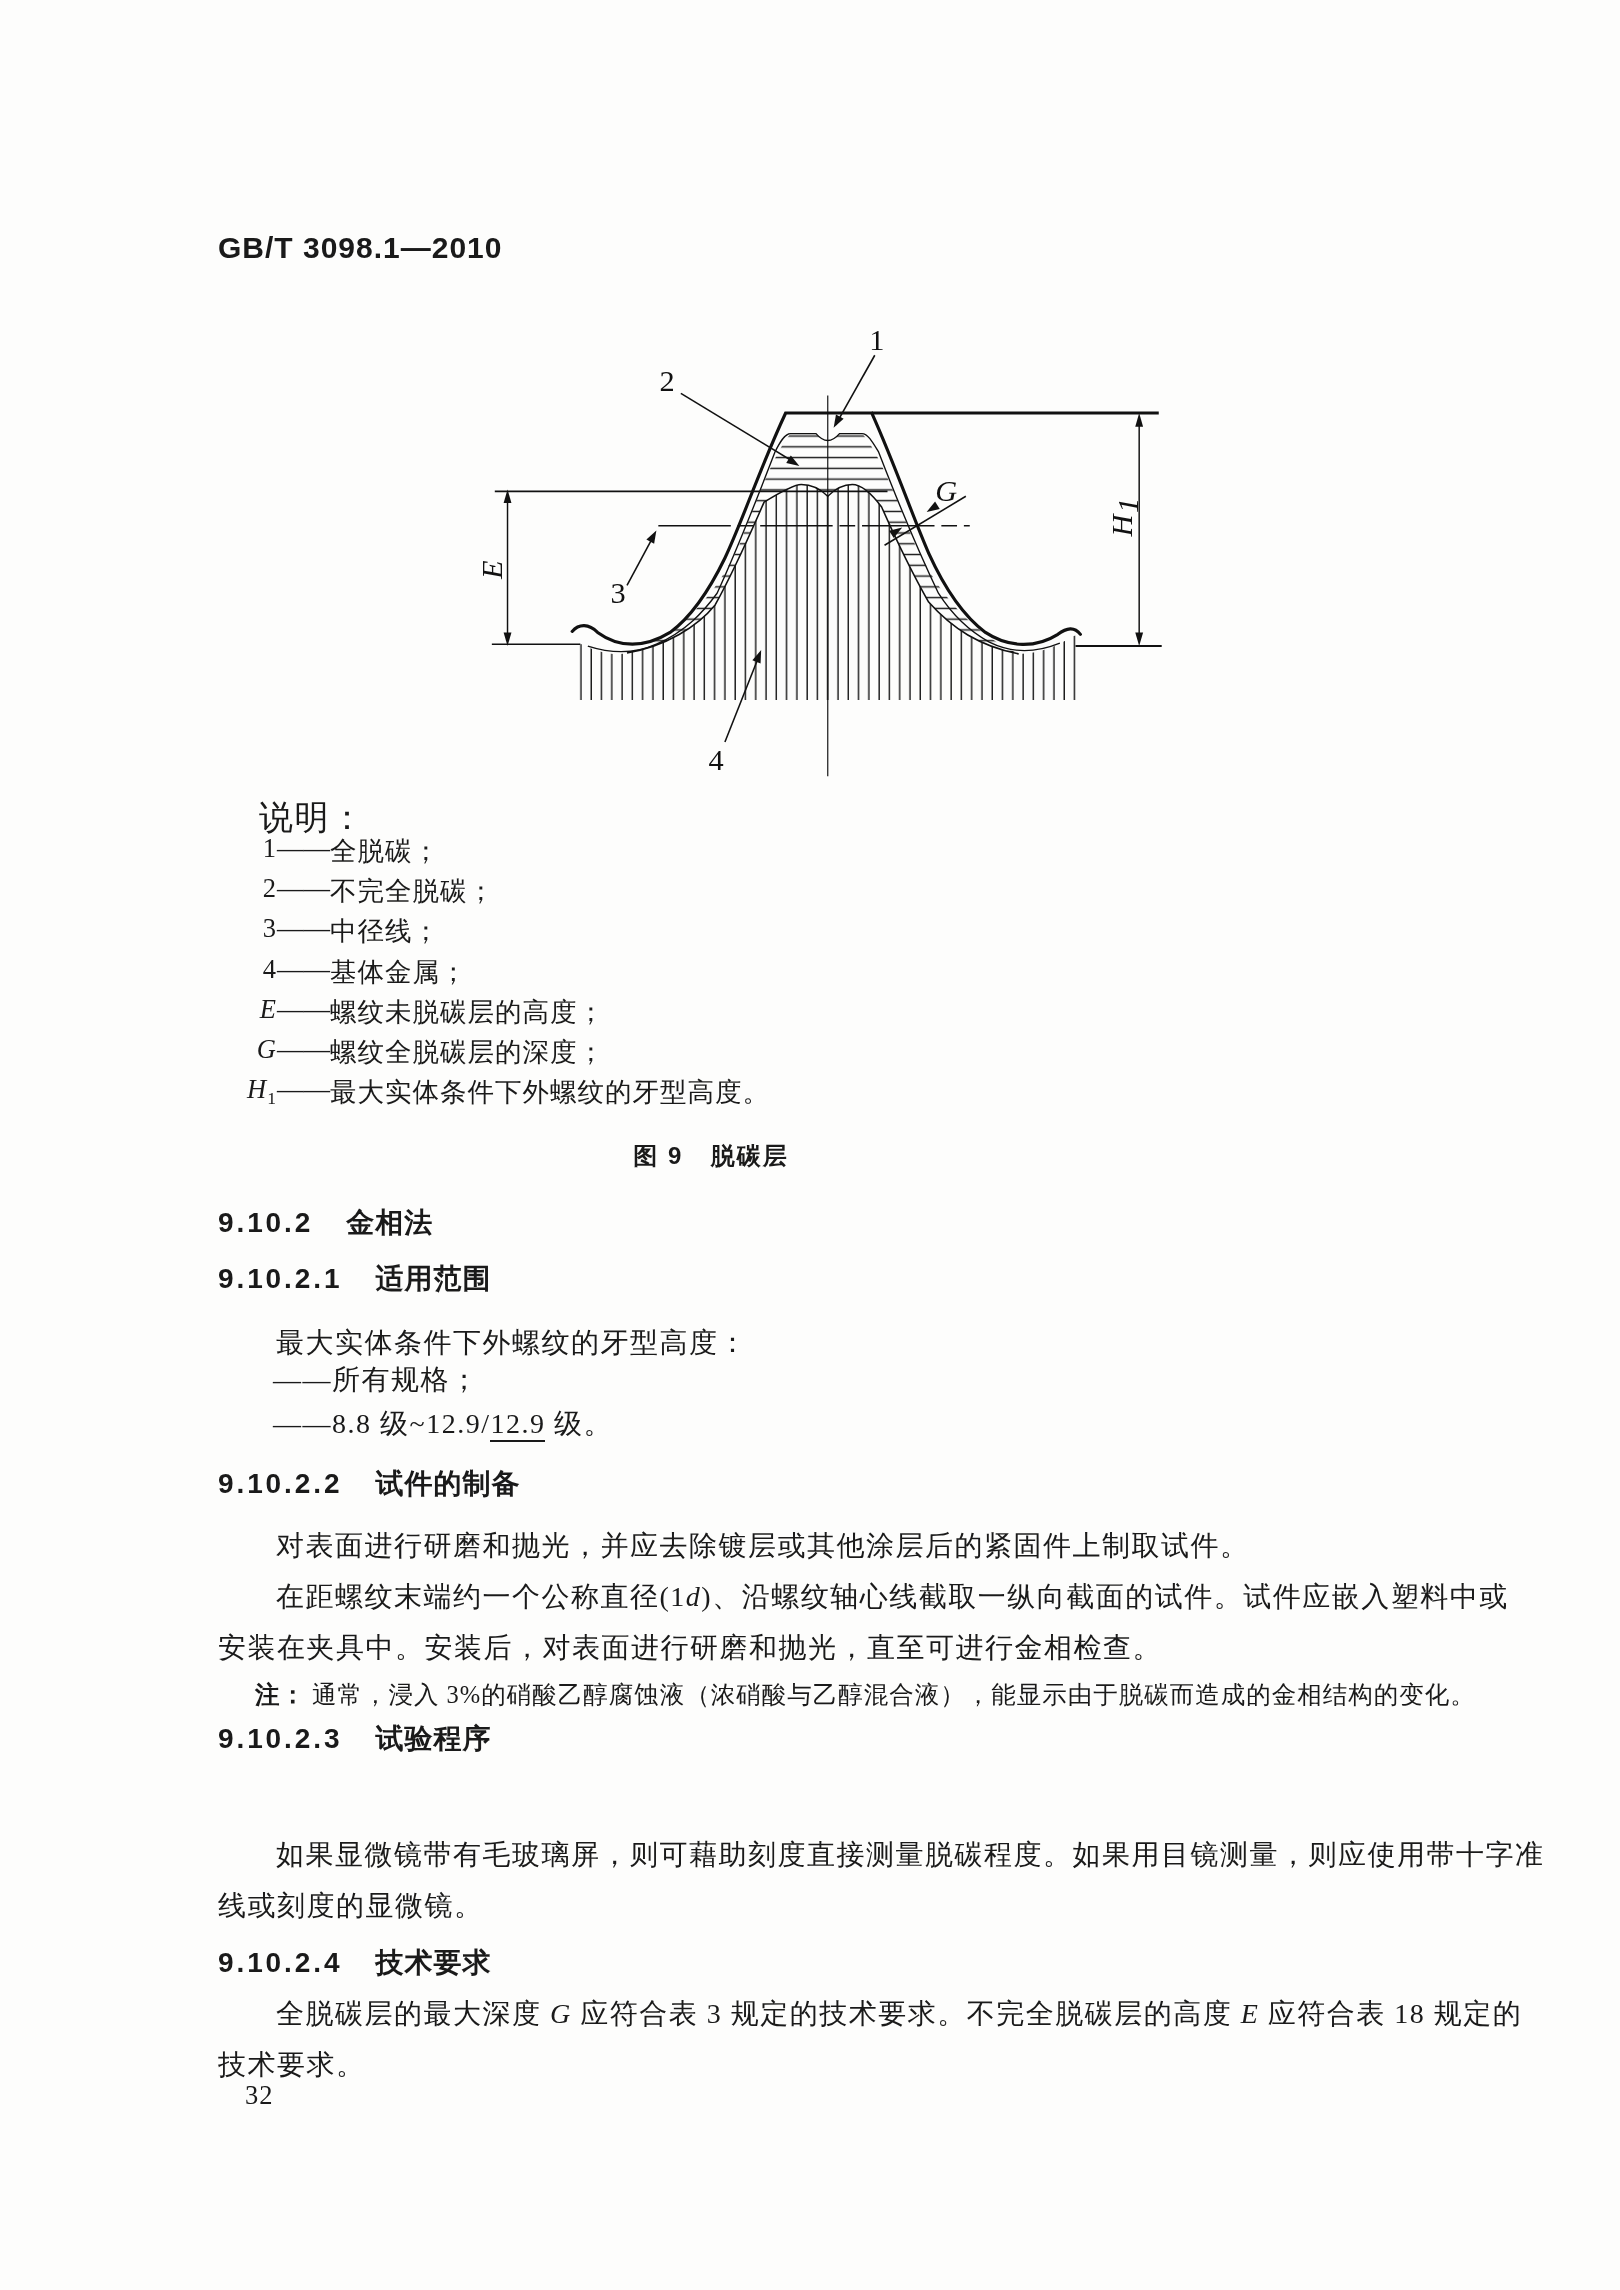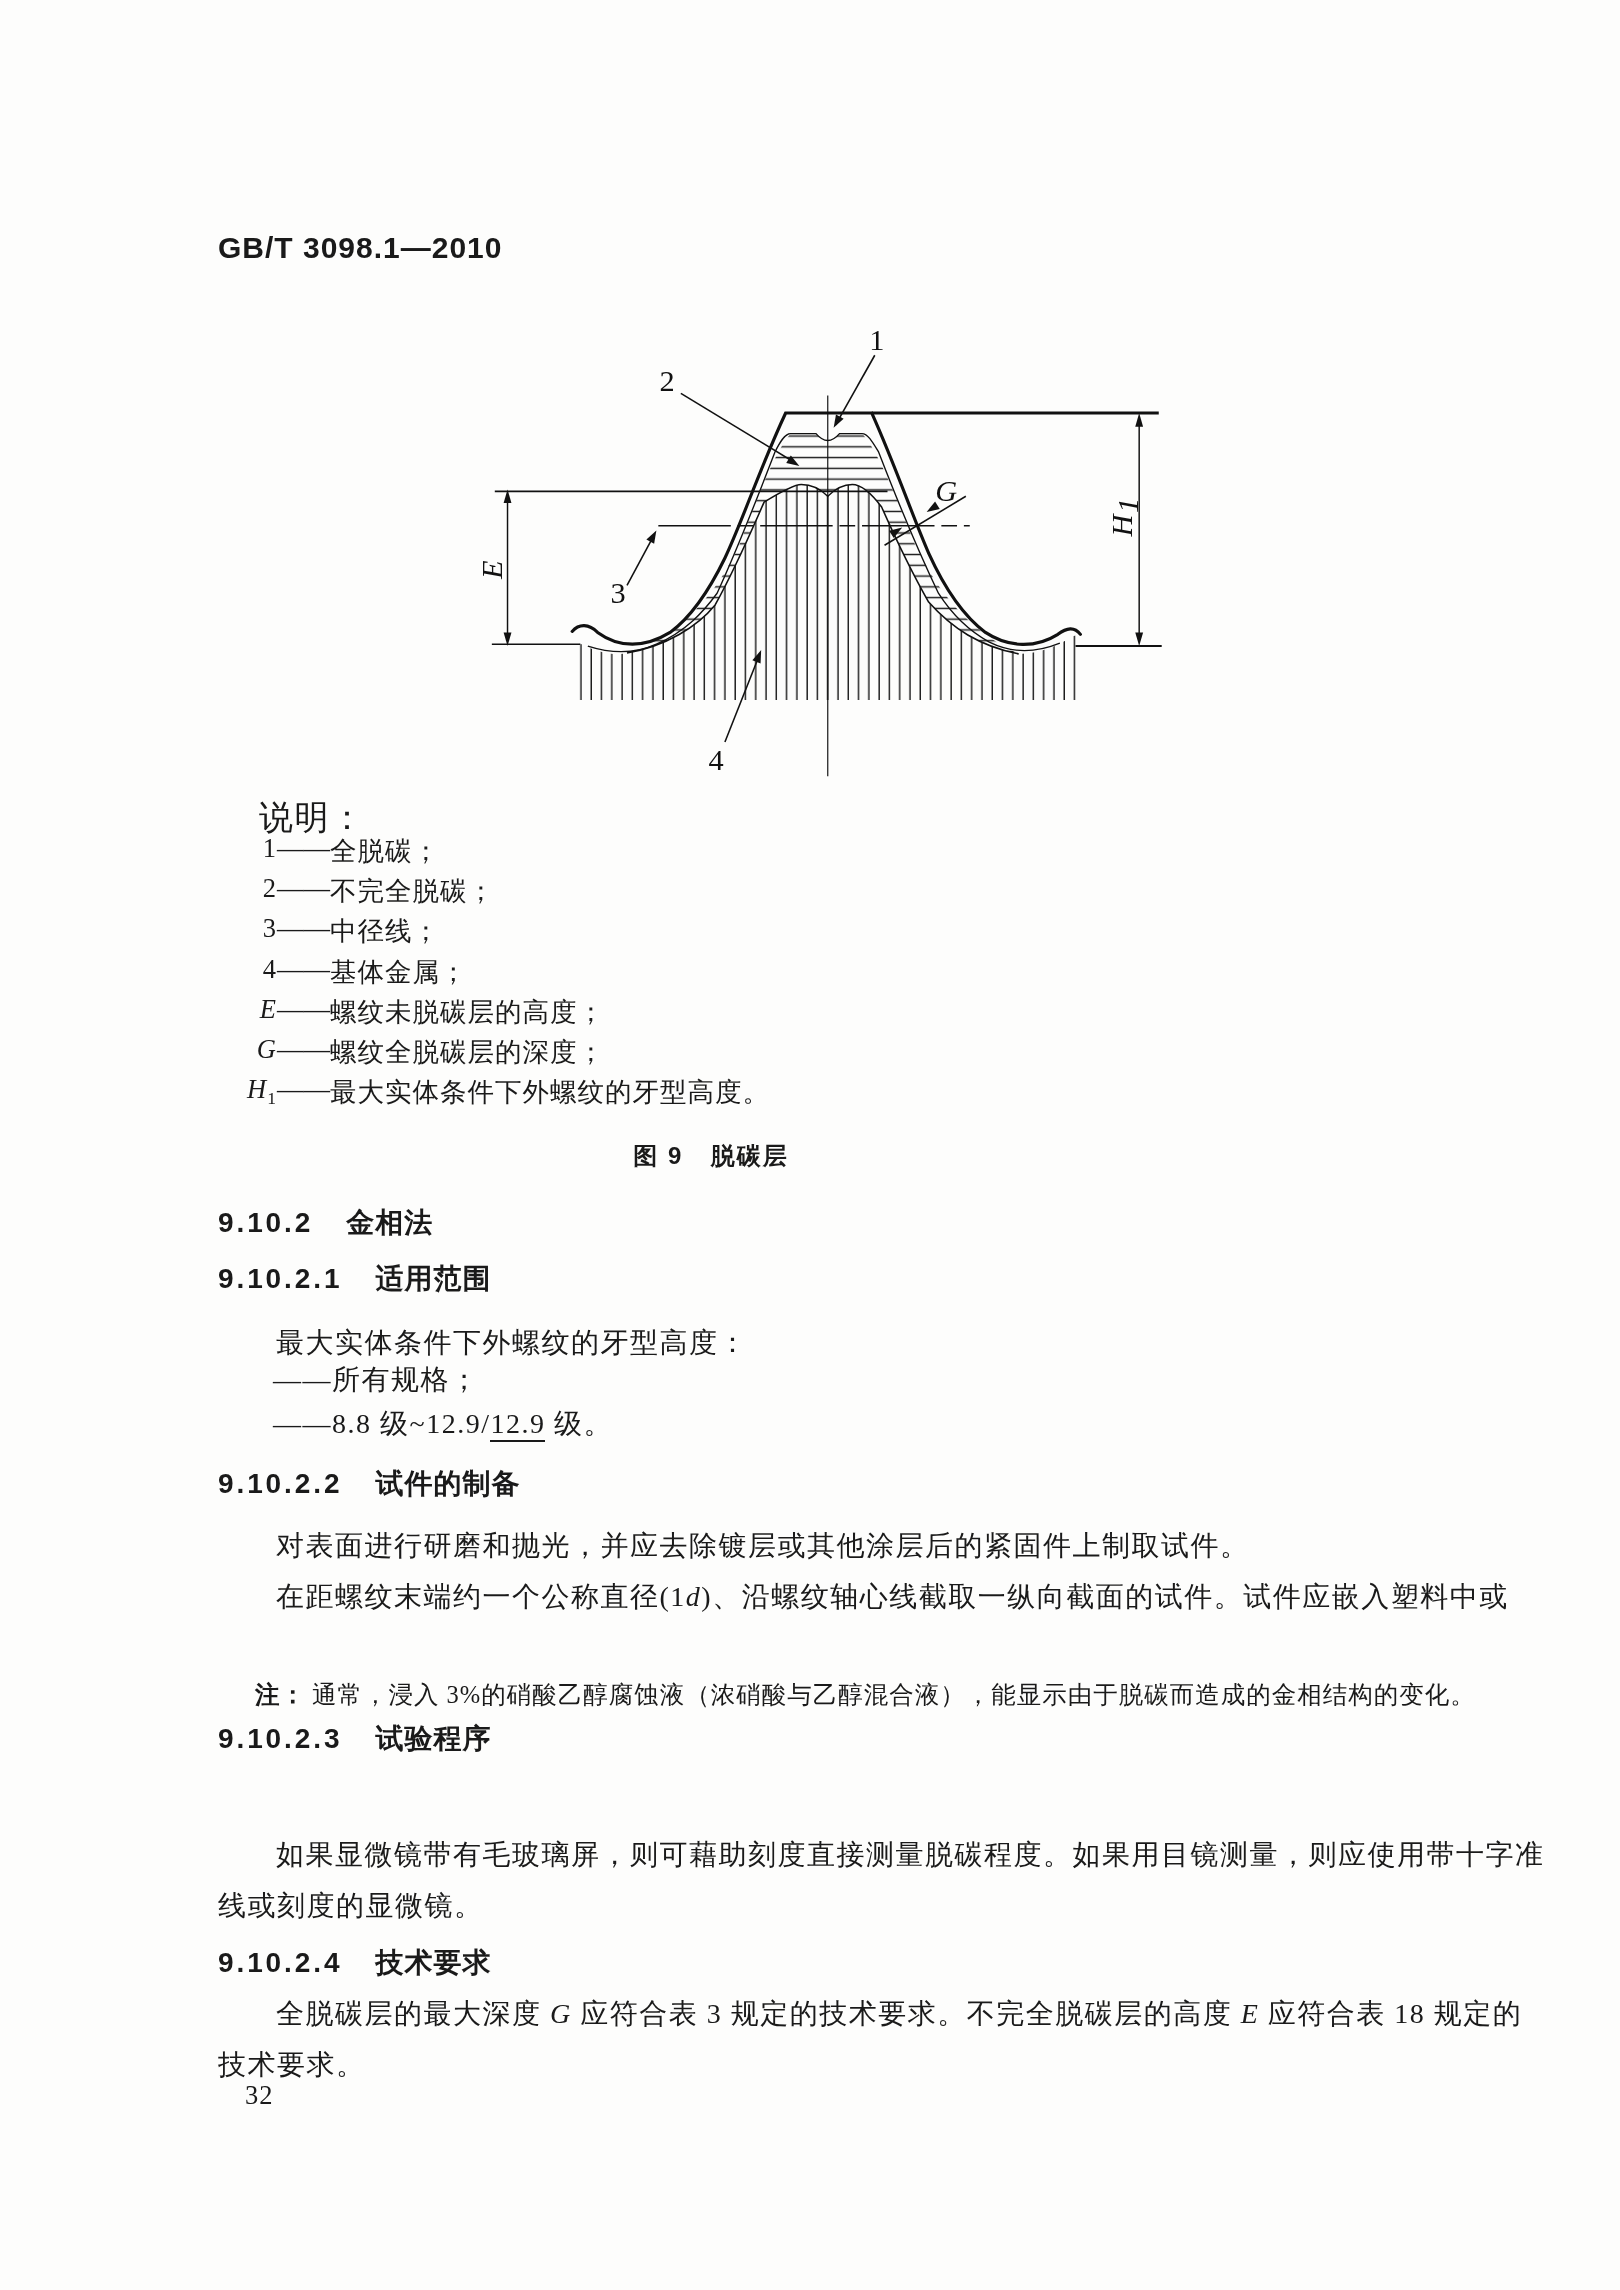--- a/index.html
+++ b/index.html
@@ -179,20 +179,21 @@
     <span>——8.8 级~12.9/</span><span class="u">12.9</span><span> 级。</span>
   </div>
 
   <div class="abs heading" style="left:218px;top:1465px;">
     <span class="hnum">9.10.2.2</span><span>试件的制备</span>
   </div>
   <div class="abs body-line" style="left:276px;top:1527px;">对表面进行研磨和抛光，并应去除镀层或其他涂层后的紧固件上制取试件。</div>
   <div class="abs body-line" style="left:276px;top:1578px;">
     <span>在距螺纹末端约一个公称直径(1</span><span class="var">d</span><span>)、沿螺纹轴心线截取一纵向截面的试件。试件应嵌入塑料中或</span>
   </div>
+  <div class="abs body-line" style="left:218px;top:1629px;">安装在夹具中。安装后，对表面进行研磨和抛光，直至可进行金相检查。</div>
   <div class="abs note-line" style="left:255px;top:1678px;">
     <span class="note-label">注：</span><span>通常，浸入 3%的硝酸乙醇腐蚀液（浓硝酸与乙醇混合液），能显示由于脱碳而造成的金相结构的变化。</span>
   </div>
 
   <div class="abs heading" style="left:218px;top:1720px;">
     <span class="hnum">9.10.2.3</span><span>试验程序</span>
   </div>
   <div class="abs body-line" style="left:276px;top:1836px;">如果显微镜带有毛玻璃屏，则可藉助刻度直接测量脱碳程度。如果用目镜测量，则应使用带十字准</div>
   <div class="abs body-line" style="left:218px;top:1887px;">线或刻度的显微镜。</div>
 

